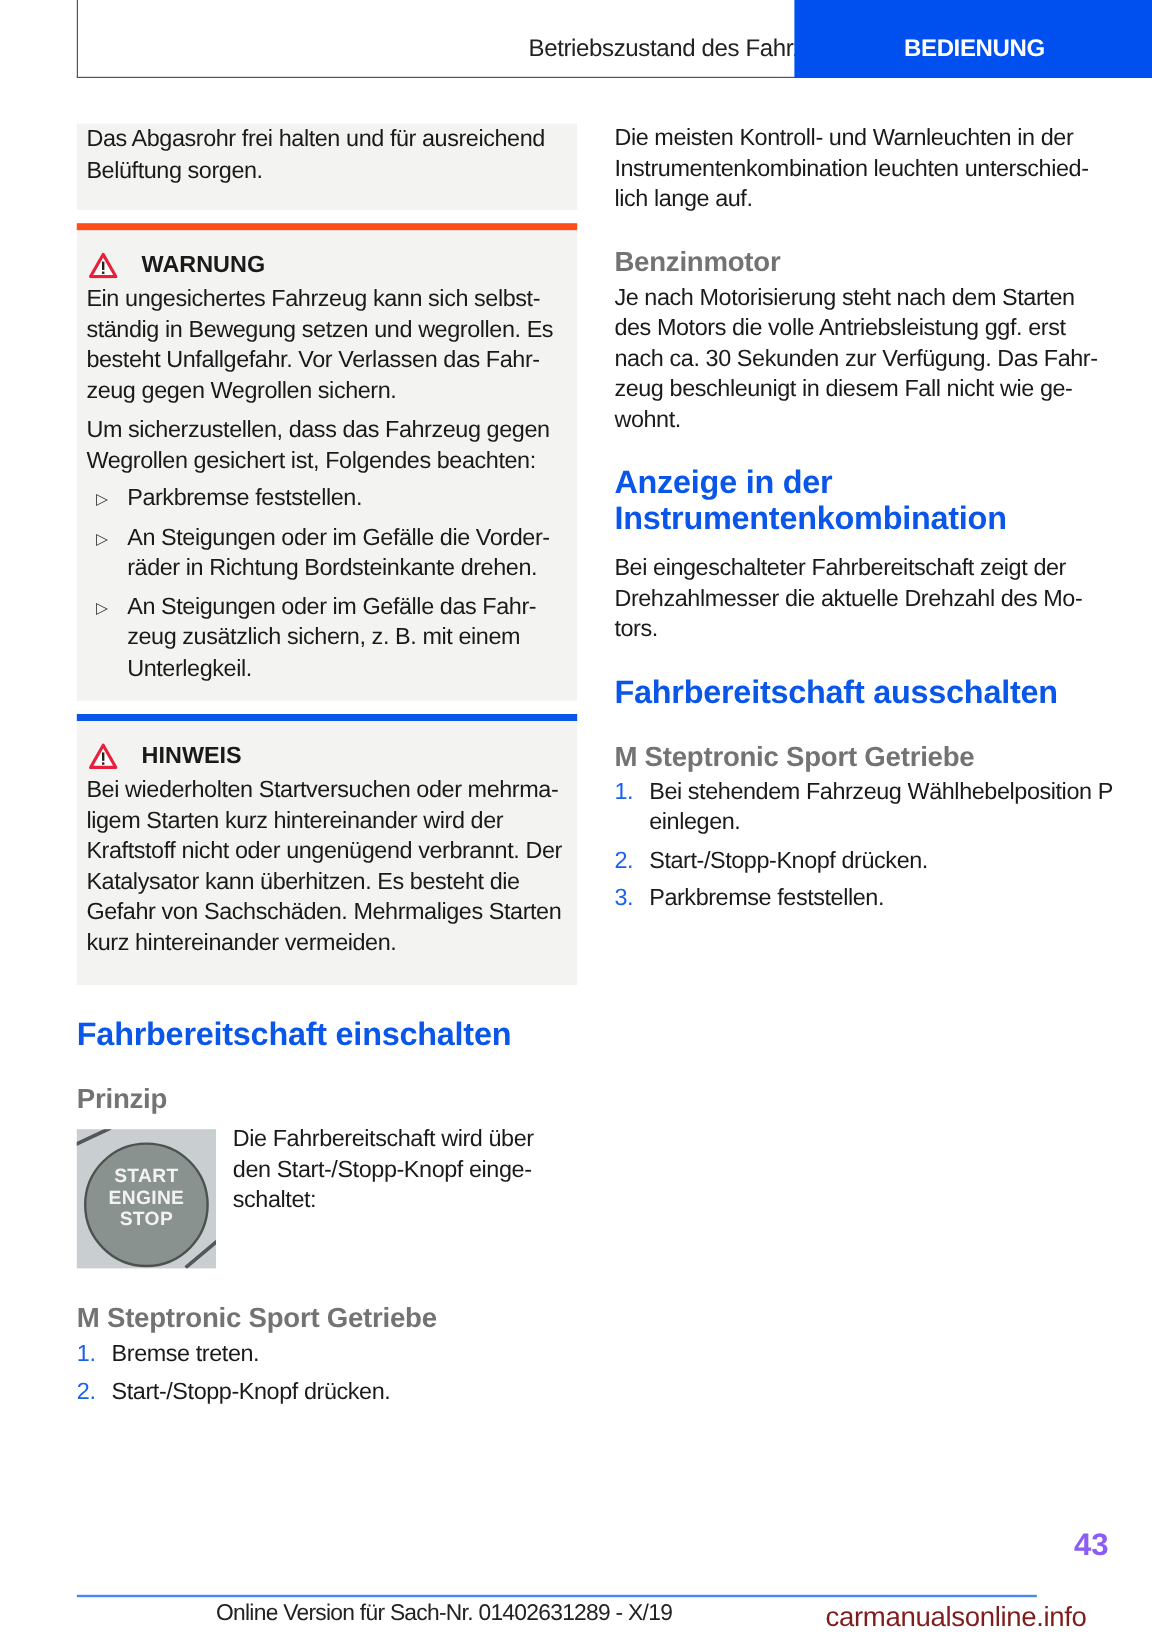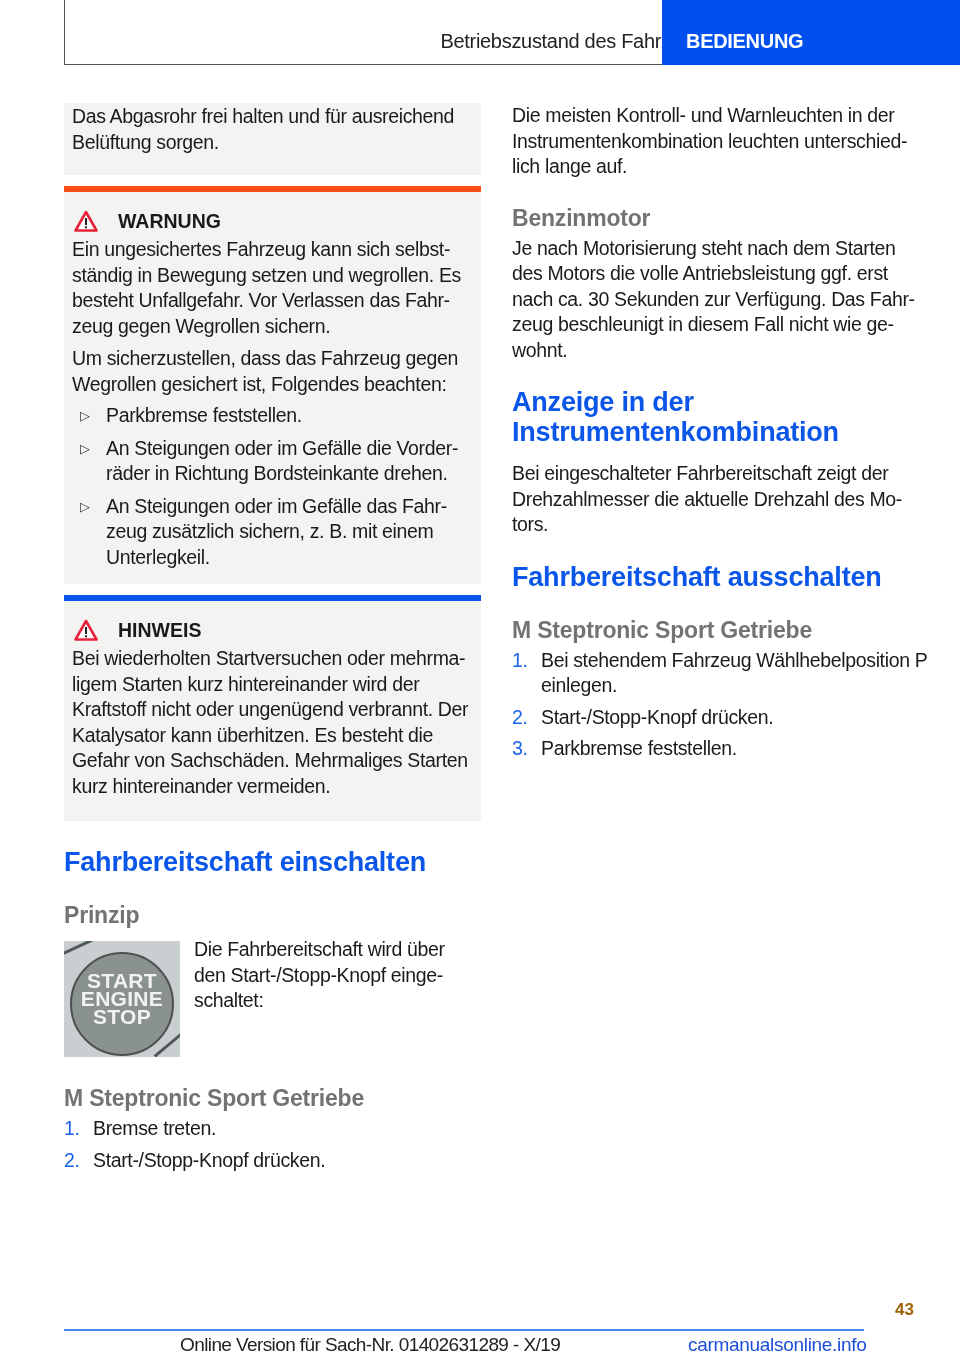--- a/index.html
+++ b/index.html
@@ -12,21 +12,21 @@
     border: 1.5px solid #555; border-top: none; background: #fff;
   }
   .hdr-left .title {
     position: absolute; right: 14px; top: 30px; font-size: 20px; color: #222;
     letter-spacing: -0.3px;
   }
   .hdr-right {
     position: absolute; left: 662px; top: 0; width: 298px; height: 65px; background: #0050f0;
   }
   .hdr-right .title {
-    position: absolute; left: 0; right: 0; padding-left: 24px;
+    position: absolute; left: 0; right: 0; text-align: center; padding-left: 2px;
     top: 30px; font-size: 20px; font-weight: bold; color: #fff; letter-spacing: -0.3px;
   }
 
   .col { position: absolute; }
   .col-left { left: 64px; top: 103px; width: 417px; }
   .col-right { left: 512px; top: 103px; width: 416px; }
 
   p, li { font-size: 19.5px; line-height: 25.5px; letter-spacing: -0.35px; }
 
   .box { background: #f3f3f2; padding: 0 8px 0 8px; }
@@ -57,31 +57,31 @@
   .prinzip { display: flex; margin-top: 12px; }
   .btn-img {
     width: 116px; height: 116px; background: #c9ced0; position: relative; overflow: hidden; flex: none;
   }
   .btn-img .ring {
     position: absolute; left: 6px; top: 11px; width: 104px; height: 104px; border-radius: 50%;
     background: #8a9290; border: 2px solid #4c5250;
   }
   .btn-img .lbl {
     position: absolute; left: 0; right: 0; top: 31px; text-align: center; color: #f2f2f2;
-    font-weight: bold; font-size: 21px; line-height: 18px; letter-spacing: 0.3px;
+    font-weight: bold; font-size: 16px; line-height: 18px; letter-spacing: 0.3px;
   }
   .btn-img .slash1 { position: absolute; left: -10px; top: 6px; width: 40px; height: 3px; background: #50585a; transform: rotate(-25deg); }
   .btn-img .slash2 { position: absolute; right: -10px; bottom: 12px; width: 40px; height: 3px; background: #50585a; transform: rotate(-40deg); }
   .prinzip p { margin-left: 14px; margin-top: -4px; }
 
   
-  .page-num { position: absolute; left: 895px; top: 1300px; font-size: 17px; font-weight: bold; color: #a16207; }
+  .page-num { position: absolute; left: 895px; top: 1272px; font-size: 26px; font-weight: bold; color: #8b5cf6; }
   .foot-line { position: absolute; left: 64px; top: 1329px; width: 800px; height: 2px; background: #4a86f0; }
   .foot-text { position: absolute; left: 180px; top: 1334px; font-size: 19px; color: #222; letter-spacing: -0.6px; }
-  .watermark { position: absolute; left: 688px; top: 1334px; font-size: 19px; color: #1d4ed8; letter-spacing: -0.3px; }
+  .watermark { position: absolute; left: 688px; top: 1334px; font-size: 23px; color: #7f1d1d; letter-spacing: -0.3px; }
 </style>
 </head>
 <body>
 
 <div class="hdr-left">
   <span class="title">Betriebszustand des Fahrzeugs</span>
 </div>
 <div class="hdr-right">
   <span class="title">BEDIENUNG</span>
 </div>

